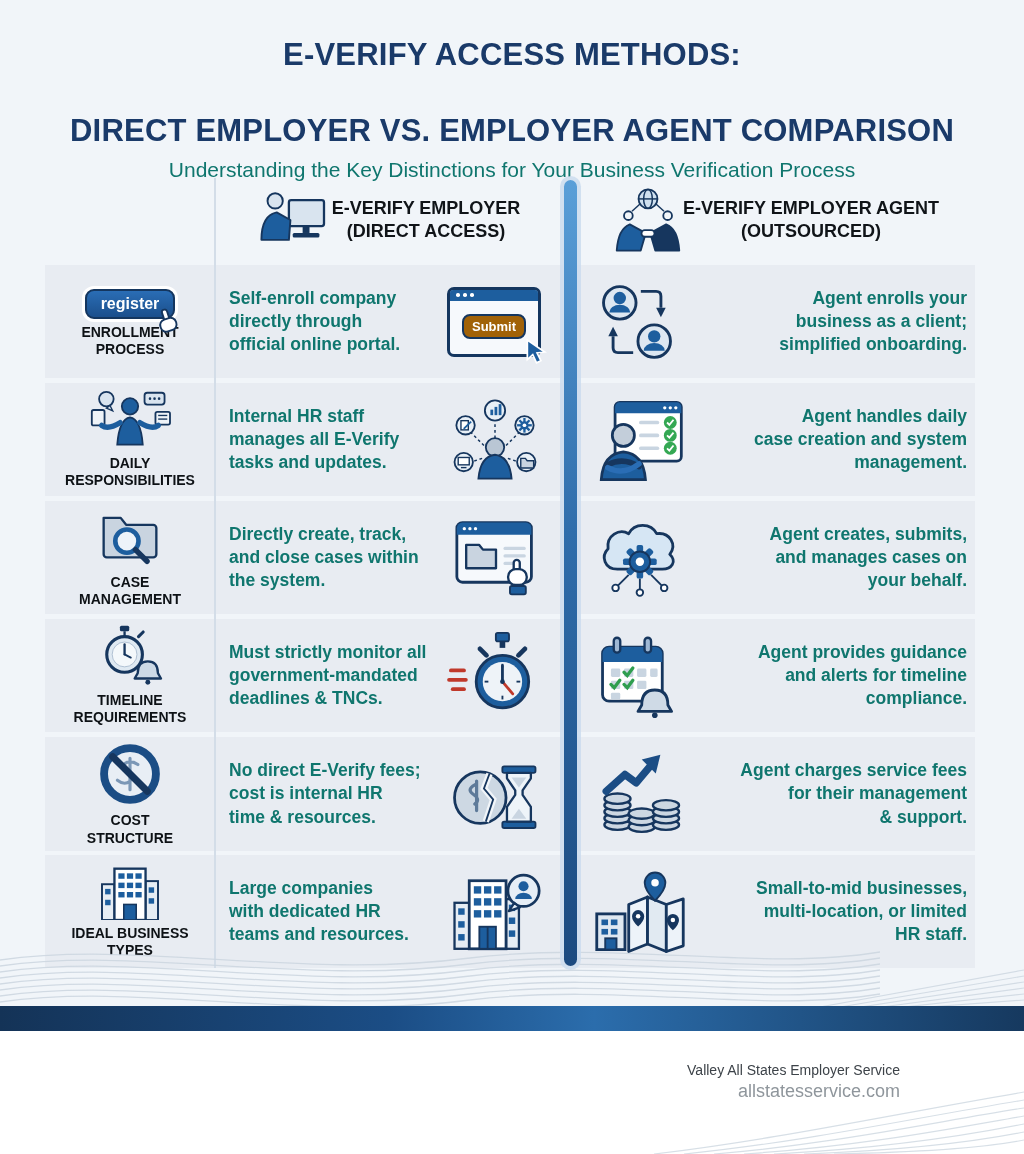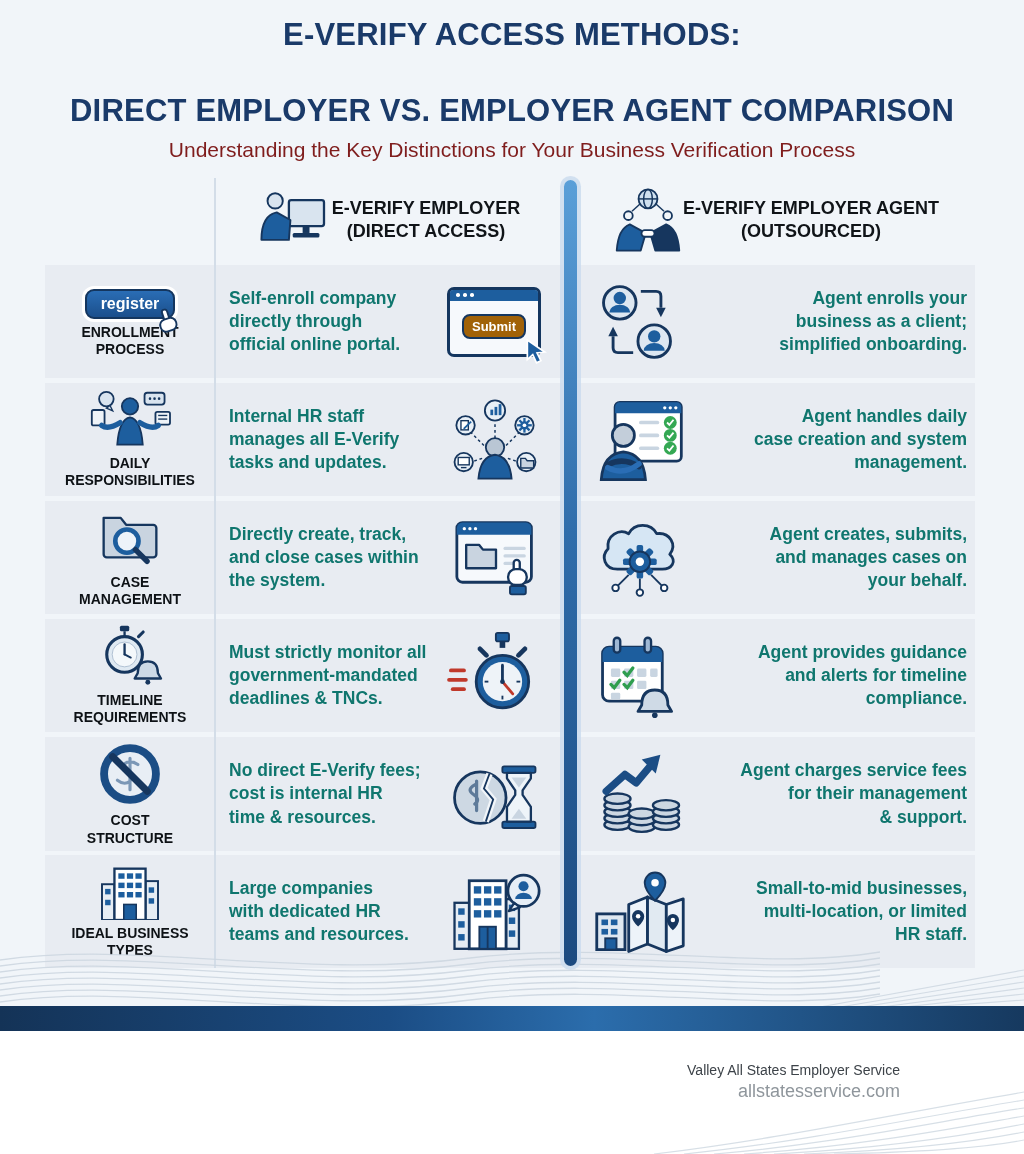--- a/index.html
+++ b/index.html
@@ -1,22 +1,22 @@
 <!DOCTYPE html>
 <html><head>
 <meta charset="utf-8">
 <style>
   html,body{margin:0;padding:0;}
   .page{position:relative;width:1024px;height:1154px;background:#f1f5f9;overflow:hidden;
         font-family:"Liberation Sans",sans-serif;}
   
-  .titles{padding-top:16px;text-align:center;}
+  .titles{padding-top:36px;text-align:center;}
   .main-title{margin:0;font-size:31px;font-weight:bold;color:#1a3a69;line-height:1.22;
               letter-spacing:.2px;white-space:pre-line;}
-  .subtitle{margin-top:9px;font-size:21px;color:#7f1d1d;white-space:pre-line;}
+  .subtitle{margin-top:9px;font-size:21px;color:#0f766e;white-space:pre-line;}
   
   .comparison{position:absolute;left:45px;top:178px;width:930px;}
   .colline{position:absolute;left:169px;top:0;width:2px;height:790px;background:#d3dde8;}
   .divider{position:absolute;left:519px;top:2px;width:13px;height:786px;border-radius:8px;
            background:linear-gradient(180deg,#5a9fd8 0%,#2f6dab 45%,#1b4a80 100%);
            box-shadow:0 0 0 4px rgba(203,220,238,.85);z-index:2;}
   .hdr{display:grid;grid-template-columns:170px 348px 14px 398px;height:84px;align-items:center;}
   .hdr-cell{display:flex;align-items:center;justify-content:center;gap:0;}
   .hdr-title{font-weight:bold;font-size:18px;color:#101418;text-align:center;
              white-space:pre-line;line-height:1.3;}

